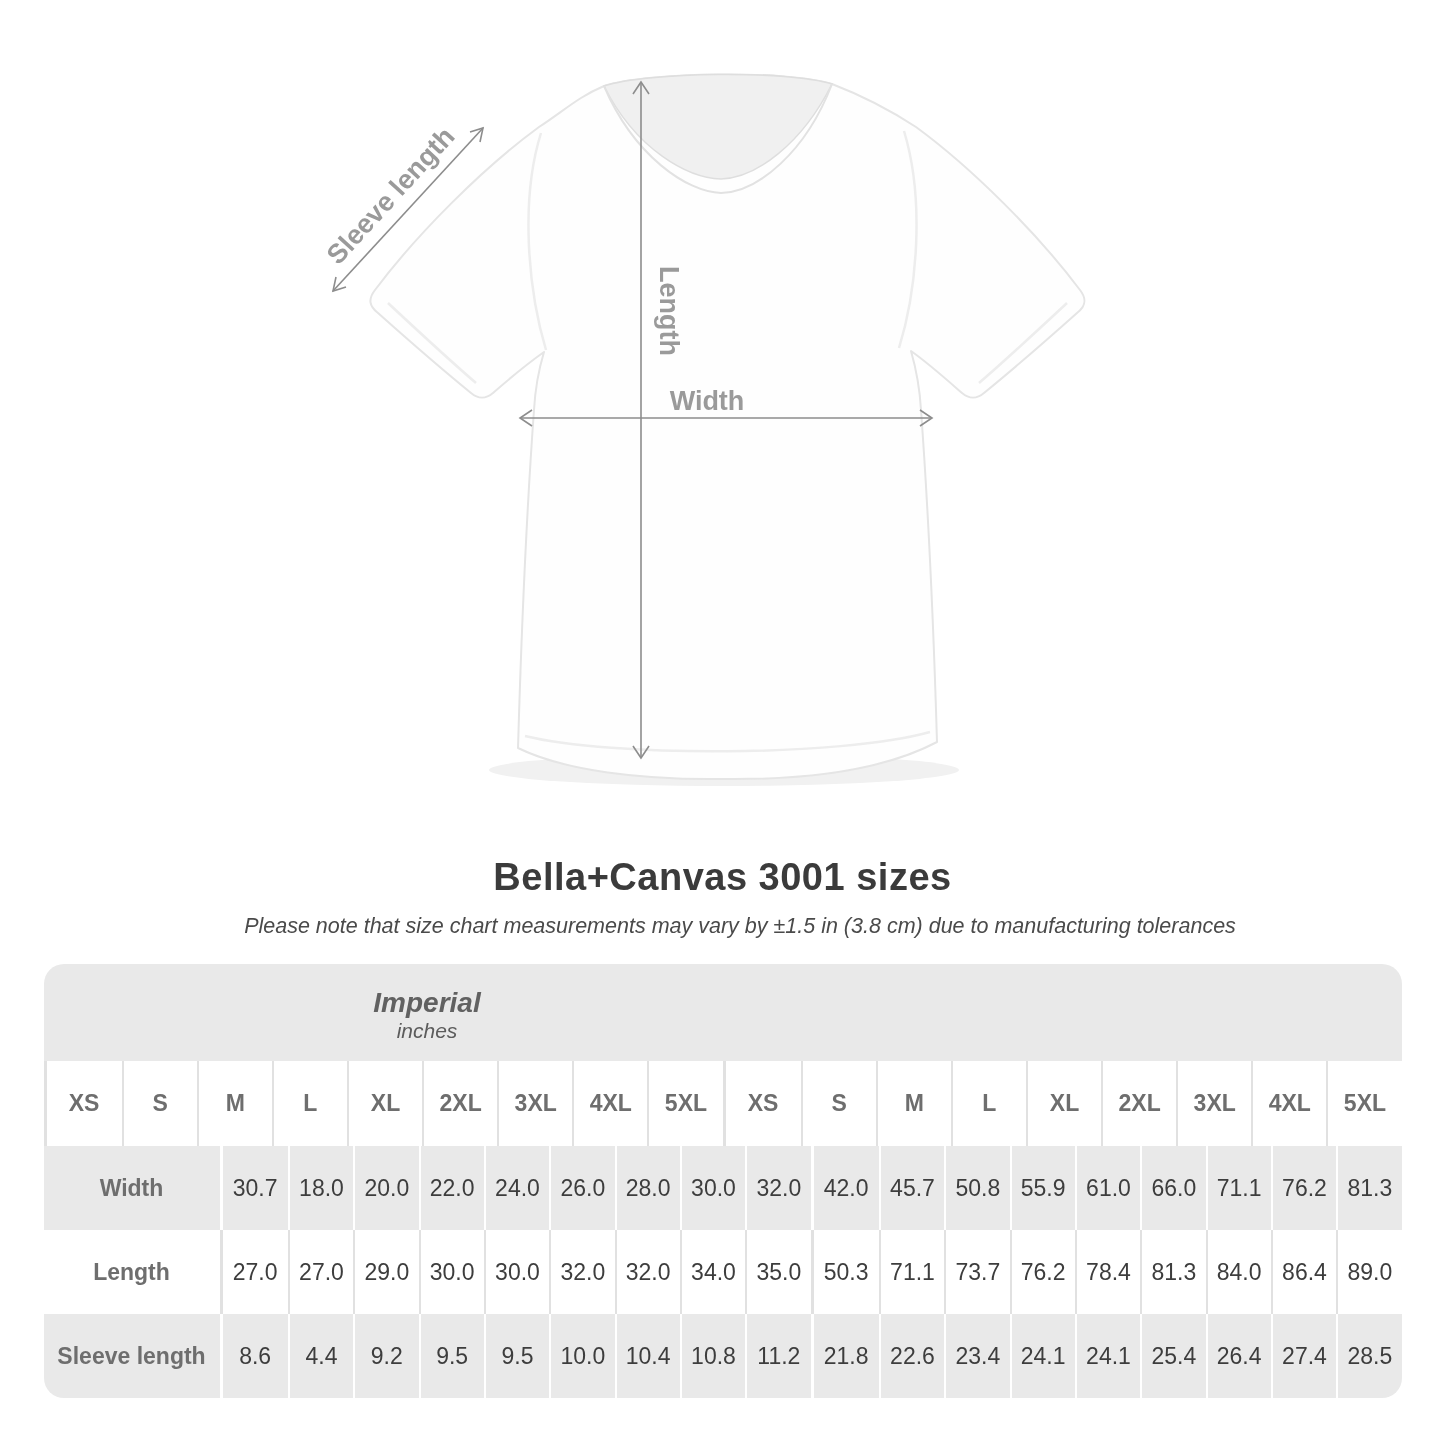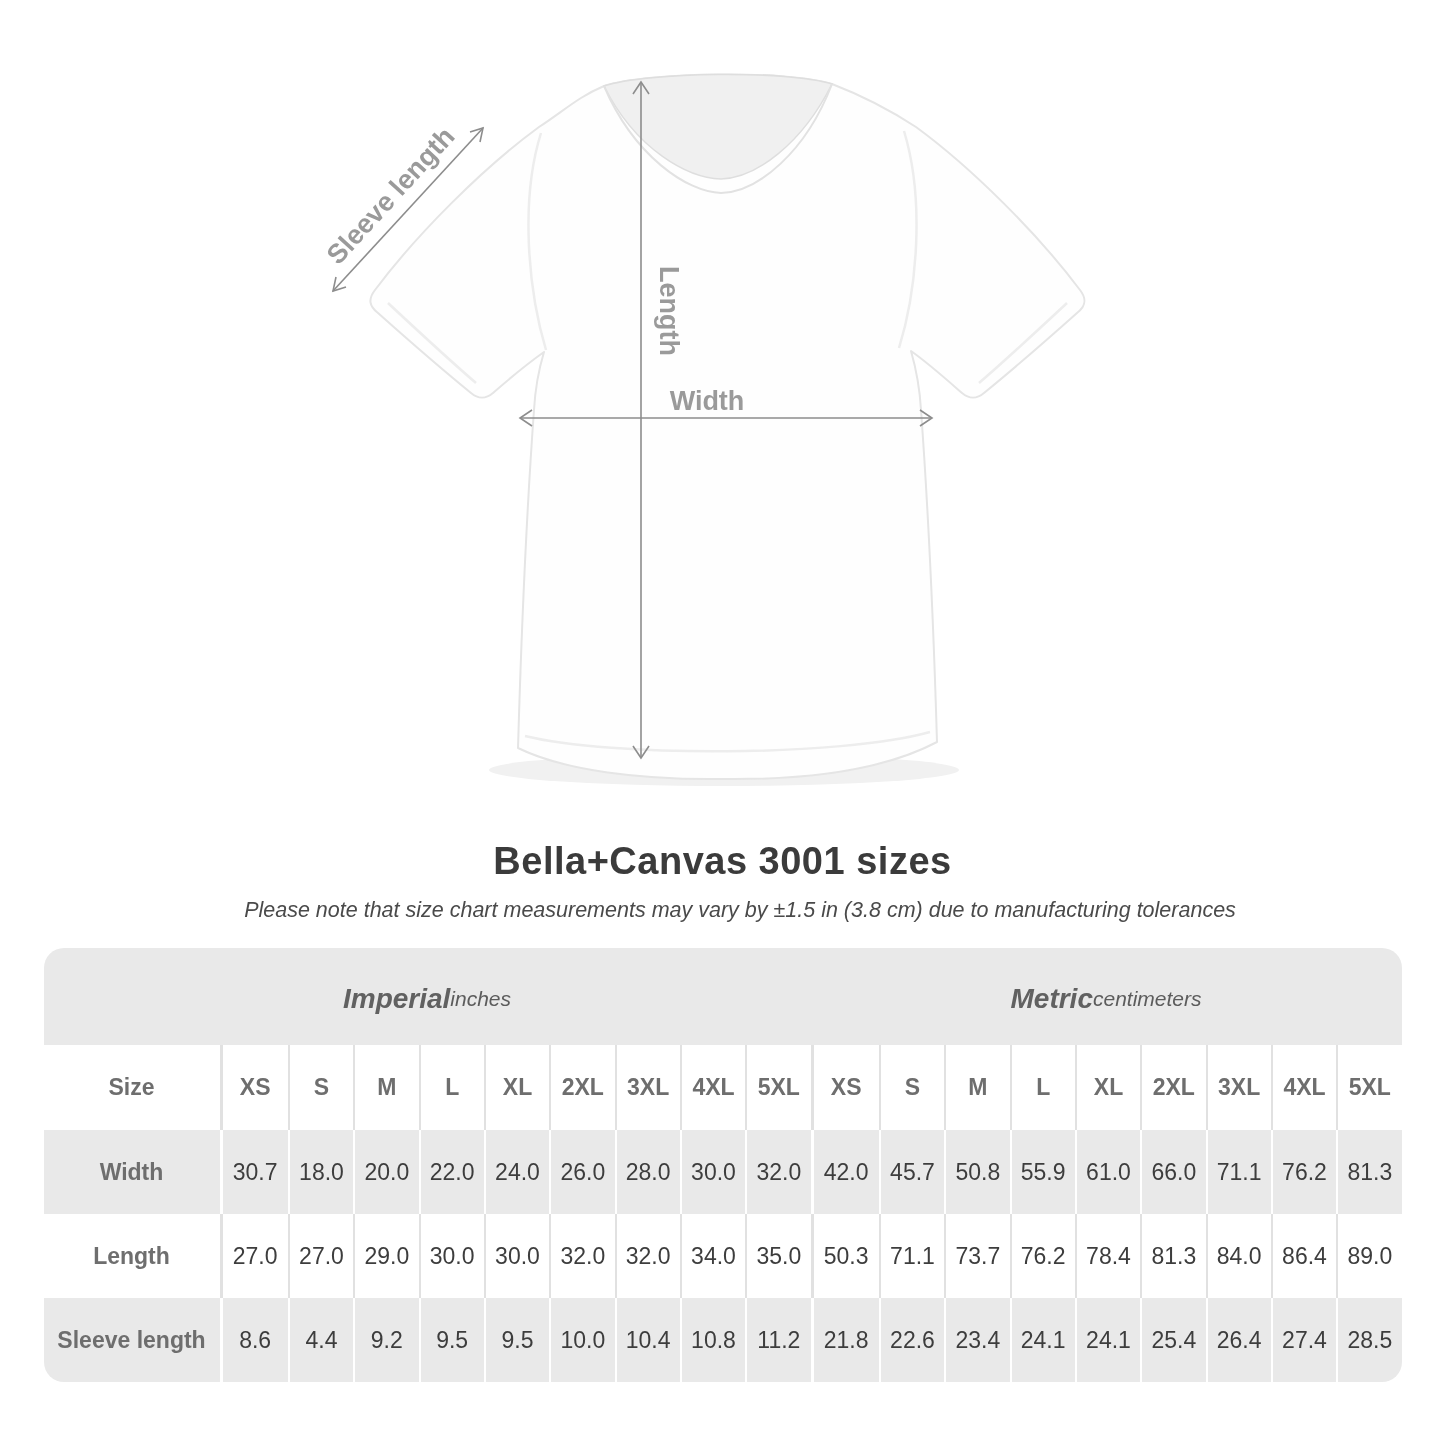--- a/index.html
+++ b/index.html
@@ -13,30 +13,30 @@
   .figure svg { position:absolute; left:0; top:0; }
   .annot { position:absolute; font-weight:bold; color:#9a9a9a; white-space:nowrap; }
   .annot-sleeve { left:391px; top:196px; font-size:27px;
                   transform:translate(-50%,-50%) rotate(-47.5deg); }
   .annot-length { left:668px; top:311px; font-size:27px;
                   transform:translate(-50%,-50%) rotate(90deg); }
   .annot-width  { left:707px; top:401px; font-size:27px;
                   transform:translate(-50%,-50%); }
 
   
-  .title { margin-top:22px; text-align:center; font-size:38px; font-weight:bold;
+  .title { margin-top:38px; text-align:center; font-size:38px; font-weight:bold;
            color:#3b3b3b; letter-spacing:0.5px; }
   .note  { margin-top:15px; text-align:center; font-size:21.5px; font-style:italic;
            color:#4a4a4a;padding-left:35px; }
 
   
   .size-table { width:1358px; margin:25px auto 0; border-radius:20px; overflow:hidden;
                 background:#fff; }
   .unit-band { display:flex; background:#e9e9e9; height:97px; }
-  .band-half { display:flex; flex-direction:row; align-items:center;
+  .band-half { display:flex; flex-direction:column; align-items:center;
                justify-content:center; padding-top:4px; }
   .band-half.imperial { width:calc(176px + (100% - 176px)/2); }
   .band-half.metric   { flex:1; }
   .band-title { font-size:28px; font-weight:bold; font-style:italic; color:#616161; }
   .band-sub   { font-size:21px; font-style:italic; color:#5c5c5c; }
 
   .trow { display:flex; align-items:stretch; }
   .trow-size   { height:85px; background:#fff;    --sep:#e1e1e1; }
   .trow-gray   { height:84px; background:#e9e9e9; --sep:#ffffff; }
   .trow-white  { height:84px; background:#ffffff; --sep:#e1e1e1; }
@@ -117,28 +117,23 @@
   <h1 class="title">Bella+Canvas 3001 sizes</h1>
   <p class="note">Please note that size chart measurements may vary by ±1.5 in (3.8 cm) due to manufacturing tolerances</p>
 
   <div class="size-table">
 
     <div class="unit-band">
       <div class="band-half imperial">
         <div class="band-title">Imperial</div>
         <div class="band-sub">inches</div>
       </div>
-      <div class="band-half metric">
-        <div class="band-title">Metric</div>
-        <div class="band-sub">centimeters</div>
-      </div>
     </div>
 
     <div class="trow trow-size">
-      <div class="rowlabel">Size</div>
       <div class="cells">
           <div class="cell cell-first">XS</div>
           <div class="cell">S</div>
           <div class="cell">M</div>
           <div class="cell">L</div>
           <div class="cell">XL</div>
           <div class="cell">2XL</div>
           <div class="cell">3XL</div>
           <div class="cell">4XL</div>
           <div class="cell">5XL</div>

